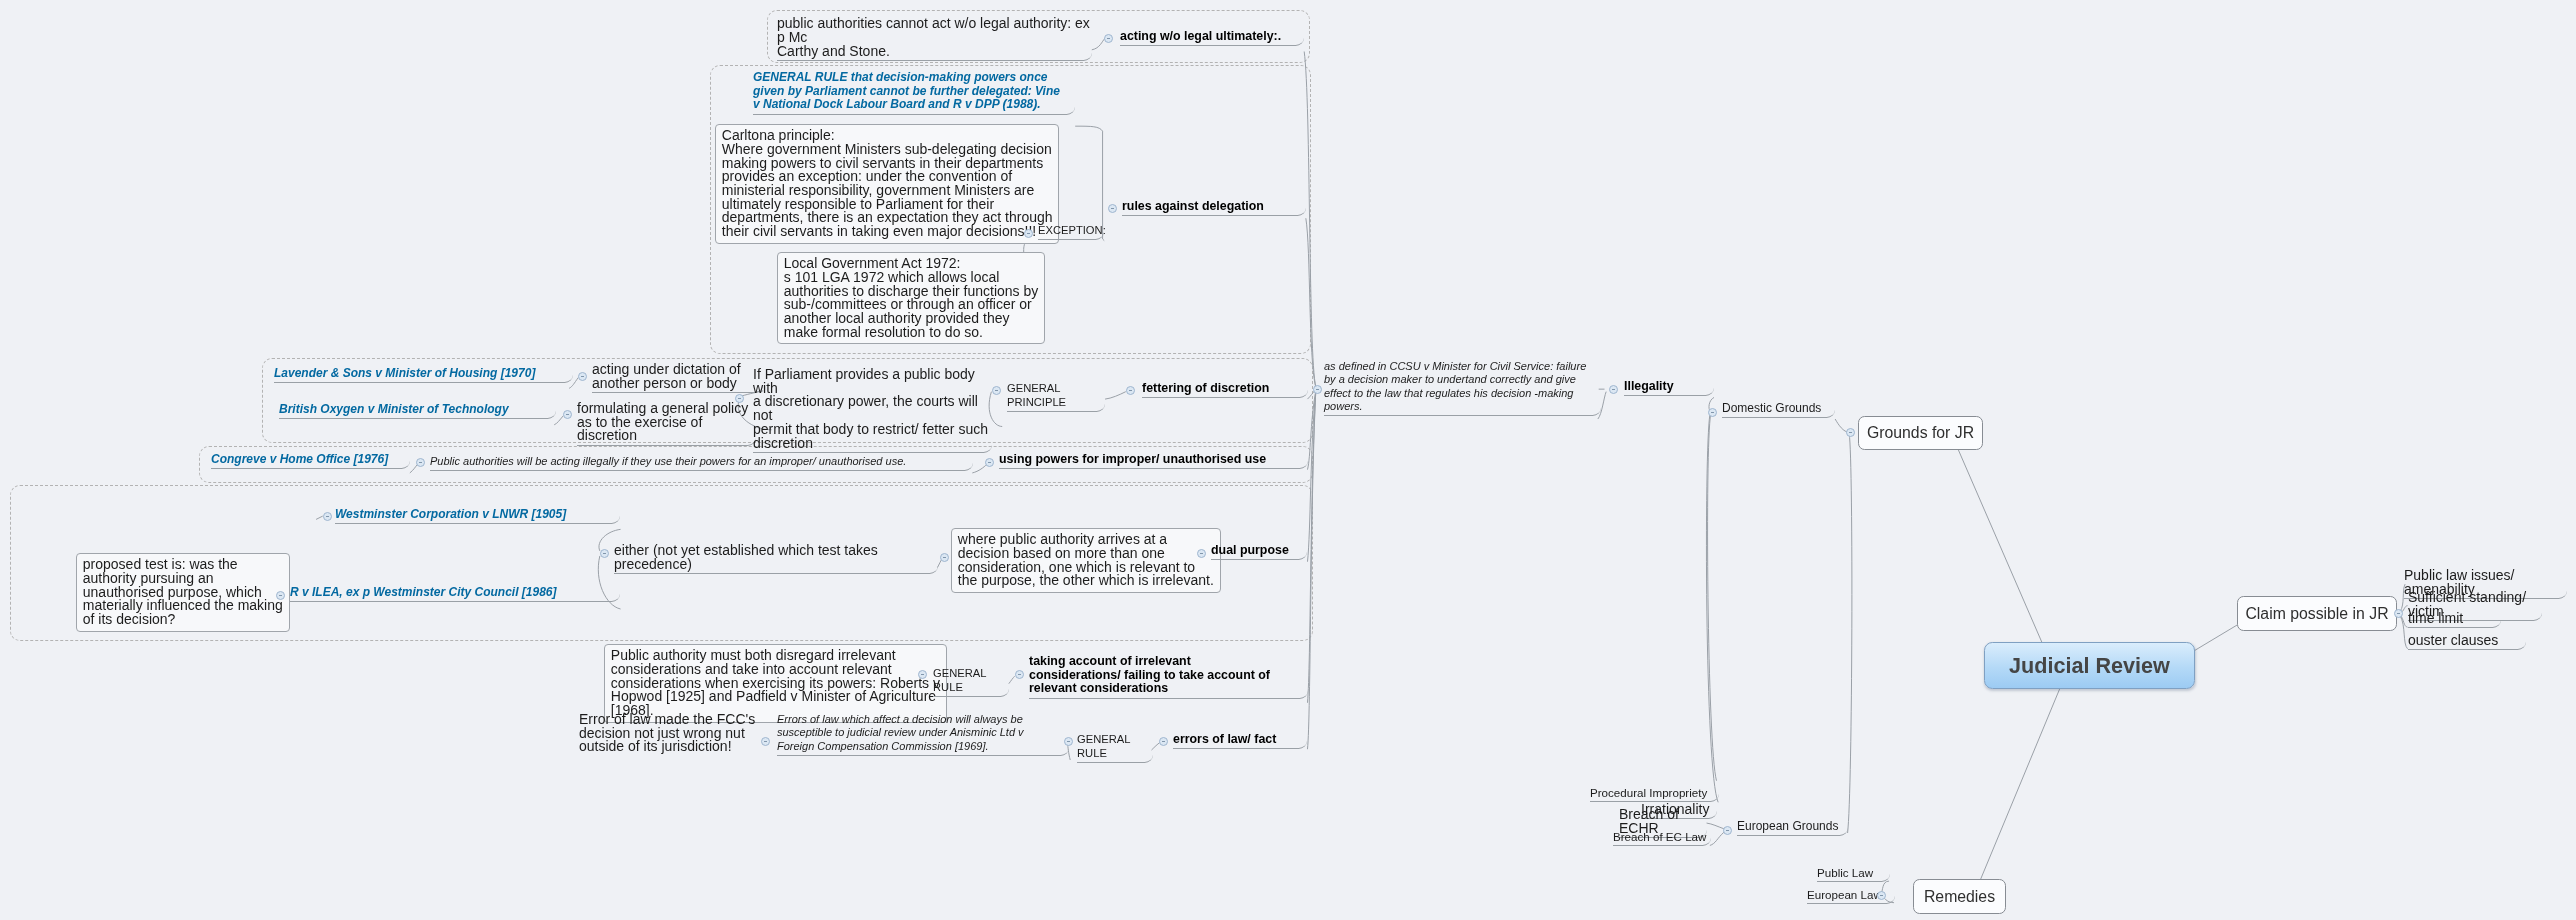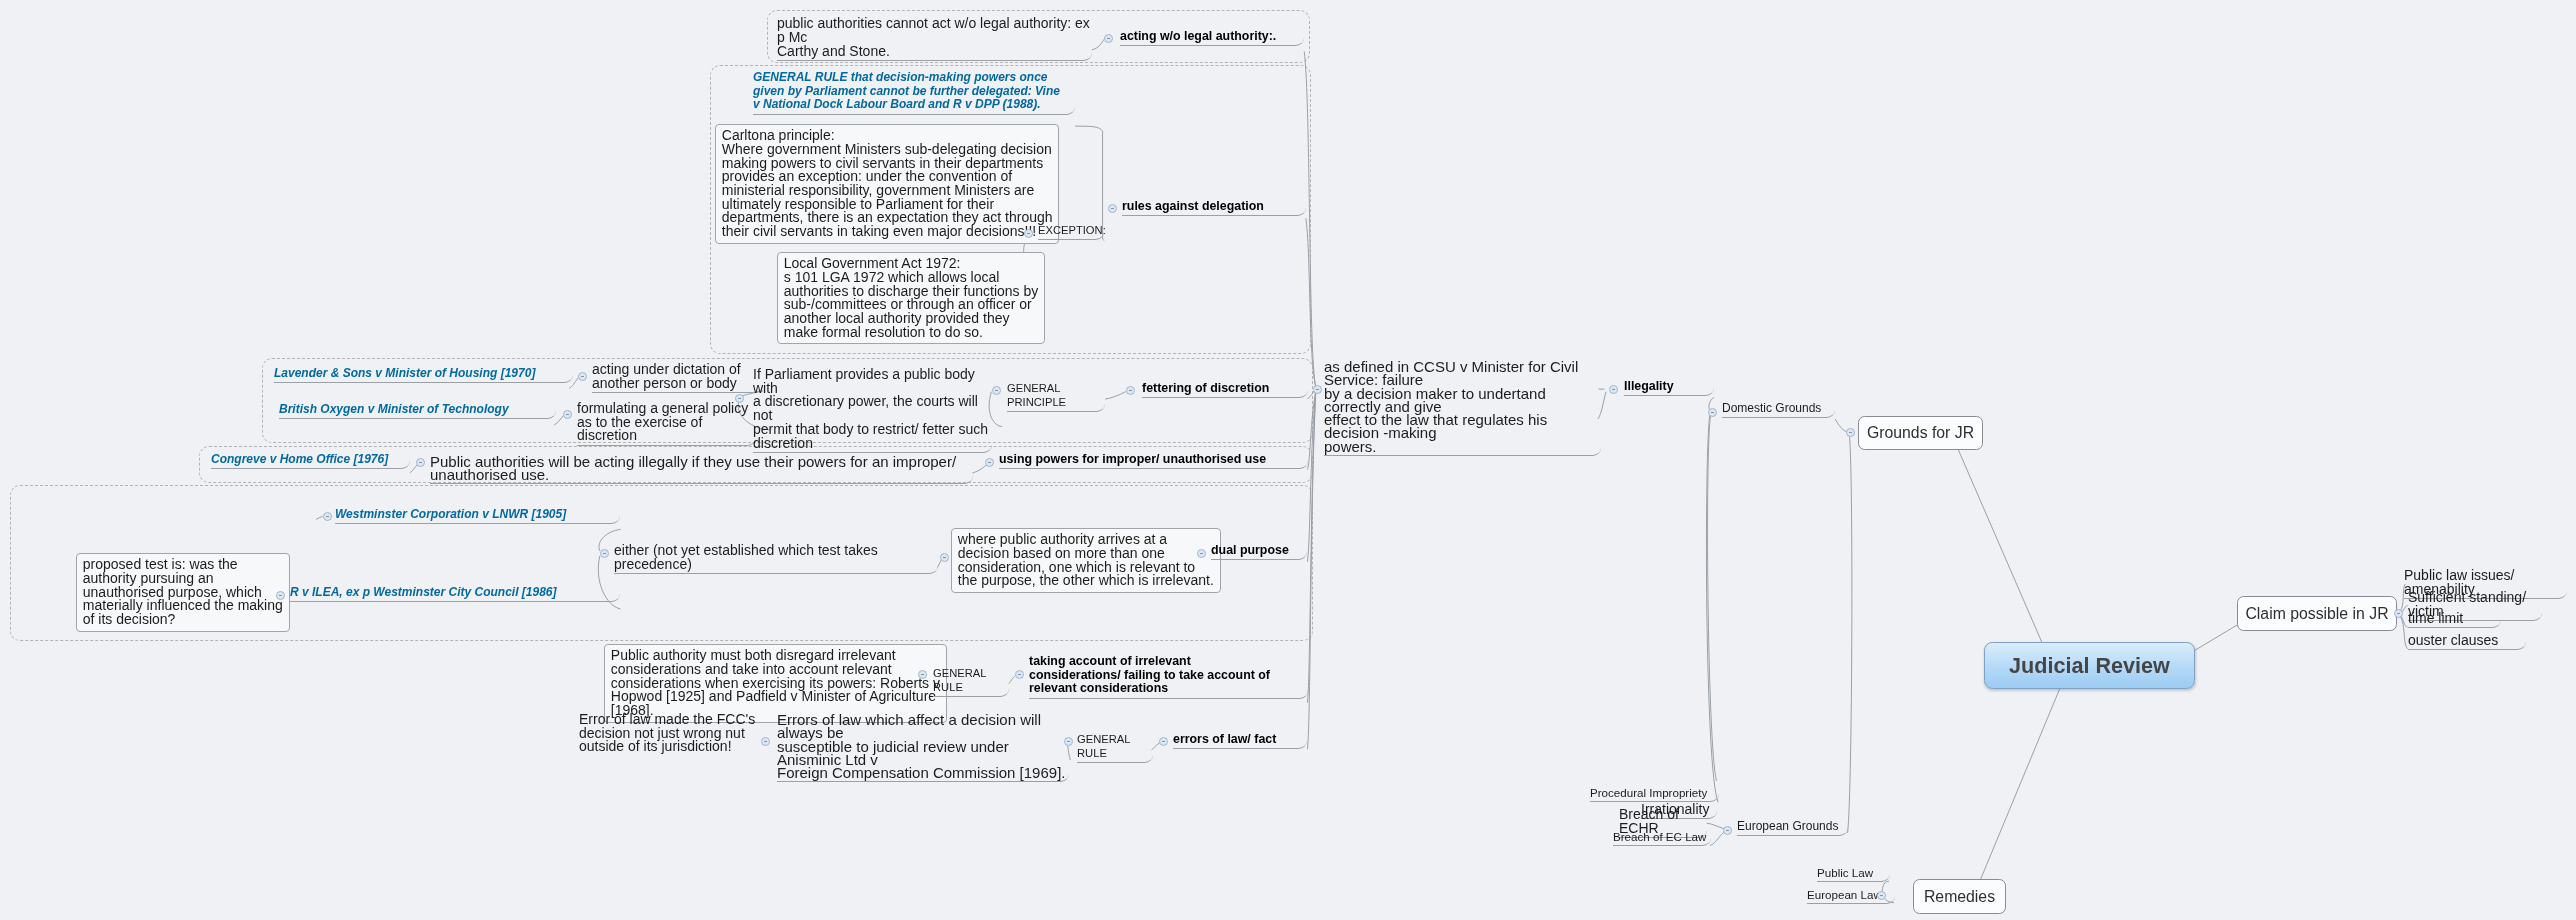--- a/index.html
+++ b/index.html
@@ -6,21 +6,21 @@
   #canvas{position:relative;width:2576px;height:921px;background:#eff1f5;overflow:hidden;
           font-family:"Liberation Sans","DejaVu Sans",sans-serif;color:#1c1c1c;}
   svg.wires{position:absolute;left:0;top:0;z-index:1;}
   .boundary{position:absolute;border:1.7px dashed #b3b3b3;border-radius:10px;z-index:0;}
   .nd{position:absolute;z-index:2;font-size:14px;line-height:13.7px;white-space:pre-line;}
   .ul{border-bottom:0.8px solid #9aa0a6;border-bottom-right-radius:8.3px;padding-bottom:1.7px;}
   .box{border:0.8px solid #a0a5ab;border-radius:4px;background:#f7f8fa;padding:4.1px 5.8px;}
   .b{font-weight:bold;font-size:12.4px;color:#000;}
   .i{font-weight:bold;font-style:italic;font-size:12px;color:#0369a1;}
   .cap{font-size:11.2px;}
-  .s13{font-size:15px;line-height:13.3px;}
+  .s13{font-size:11px;line-height:13.3px;font-style:italic;}
   .tg{position:absolute;width:9px;height:9px;border-radius:50%;background:#dbe7f3;
       border:0.8px solid #9fb6cf;box-sizing:border-box;z-index:3;}
   .tg::after{content:"";position:absolute;left:1.7px;right:1.7px;top:3.3px;height:0.8px;background:#8196ab;}
   .main-box{position:absolute;z-index:2;display:flex;align-items:center;justify-content:center;
       border:0.8px solid #878c93;border-radius:6.6px;background:#fbfcfe;color:#2f2f2f;font-size:15.8px;}
   .central{position:absolute;z-index:2;display:flex;align-items:center;justify-content:center;
       background:linear-gradient(180deg,#daedfc 0%,#b4d9f7 55%,#9ccbf3 100%);
       border:0.8px solid #7fa0c2;border-radius:8.3px;color:#454545;font-weight:bold;font-size:21.6px;
       box-shadow:0.8px 1.7px 2.5px rgba(60,80,110,0.25);}
 </style>
@@ -98,21 +98,21 @@
       <path d="M1216,824 C1219,820 1221,817 1223,815"></path>
 
       <path d="M1290,916 C1288,908 1287,900 1287,896"></path>
       <path d="M1388,904 C1392,900 1395,897 1398,895"></path>
     </g>
   </svg>
 
   <div class="nd ul" style="left:777px;top:17.4px;width:315px">public authorities cannot act w/o legal authority: ex p Mc
 Carthy and Stone.</div>
   <span class="tg" style="left:1104px;top:34px"></span>
-  <div class="nd ul b" style="left:1120px;top:30px;width:184px">acting w/o legal authority:.</div>
+  <div class="nd ul b" style="left:1120px;top:30px;width:184px">acting w/o legal ultimately:.</div>
 
   <div class="nd ul i" style="left:753px;top:71px;width:322px">GENERAL RULE that decision-making powers once
 given by Parliament cannot be further delegated: Vine
 v National Dock Labour Board and R v DPP (1988).</div>
   <div class="nd box" style="left:715px;top:124px">Carltona principle:
 Where government Ministers sub-delegating decision
 making powers to civil servants in their departments
 provides an exception: under the convention of
 ministerial responsibility, government Ministers are
 ultimately responsible to Parliament for their

